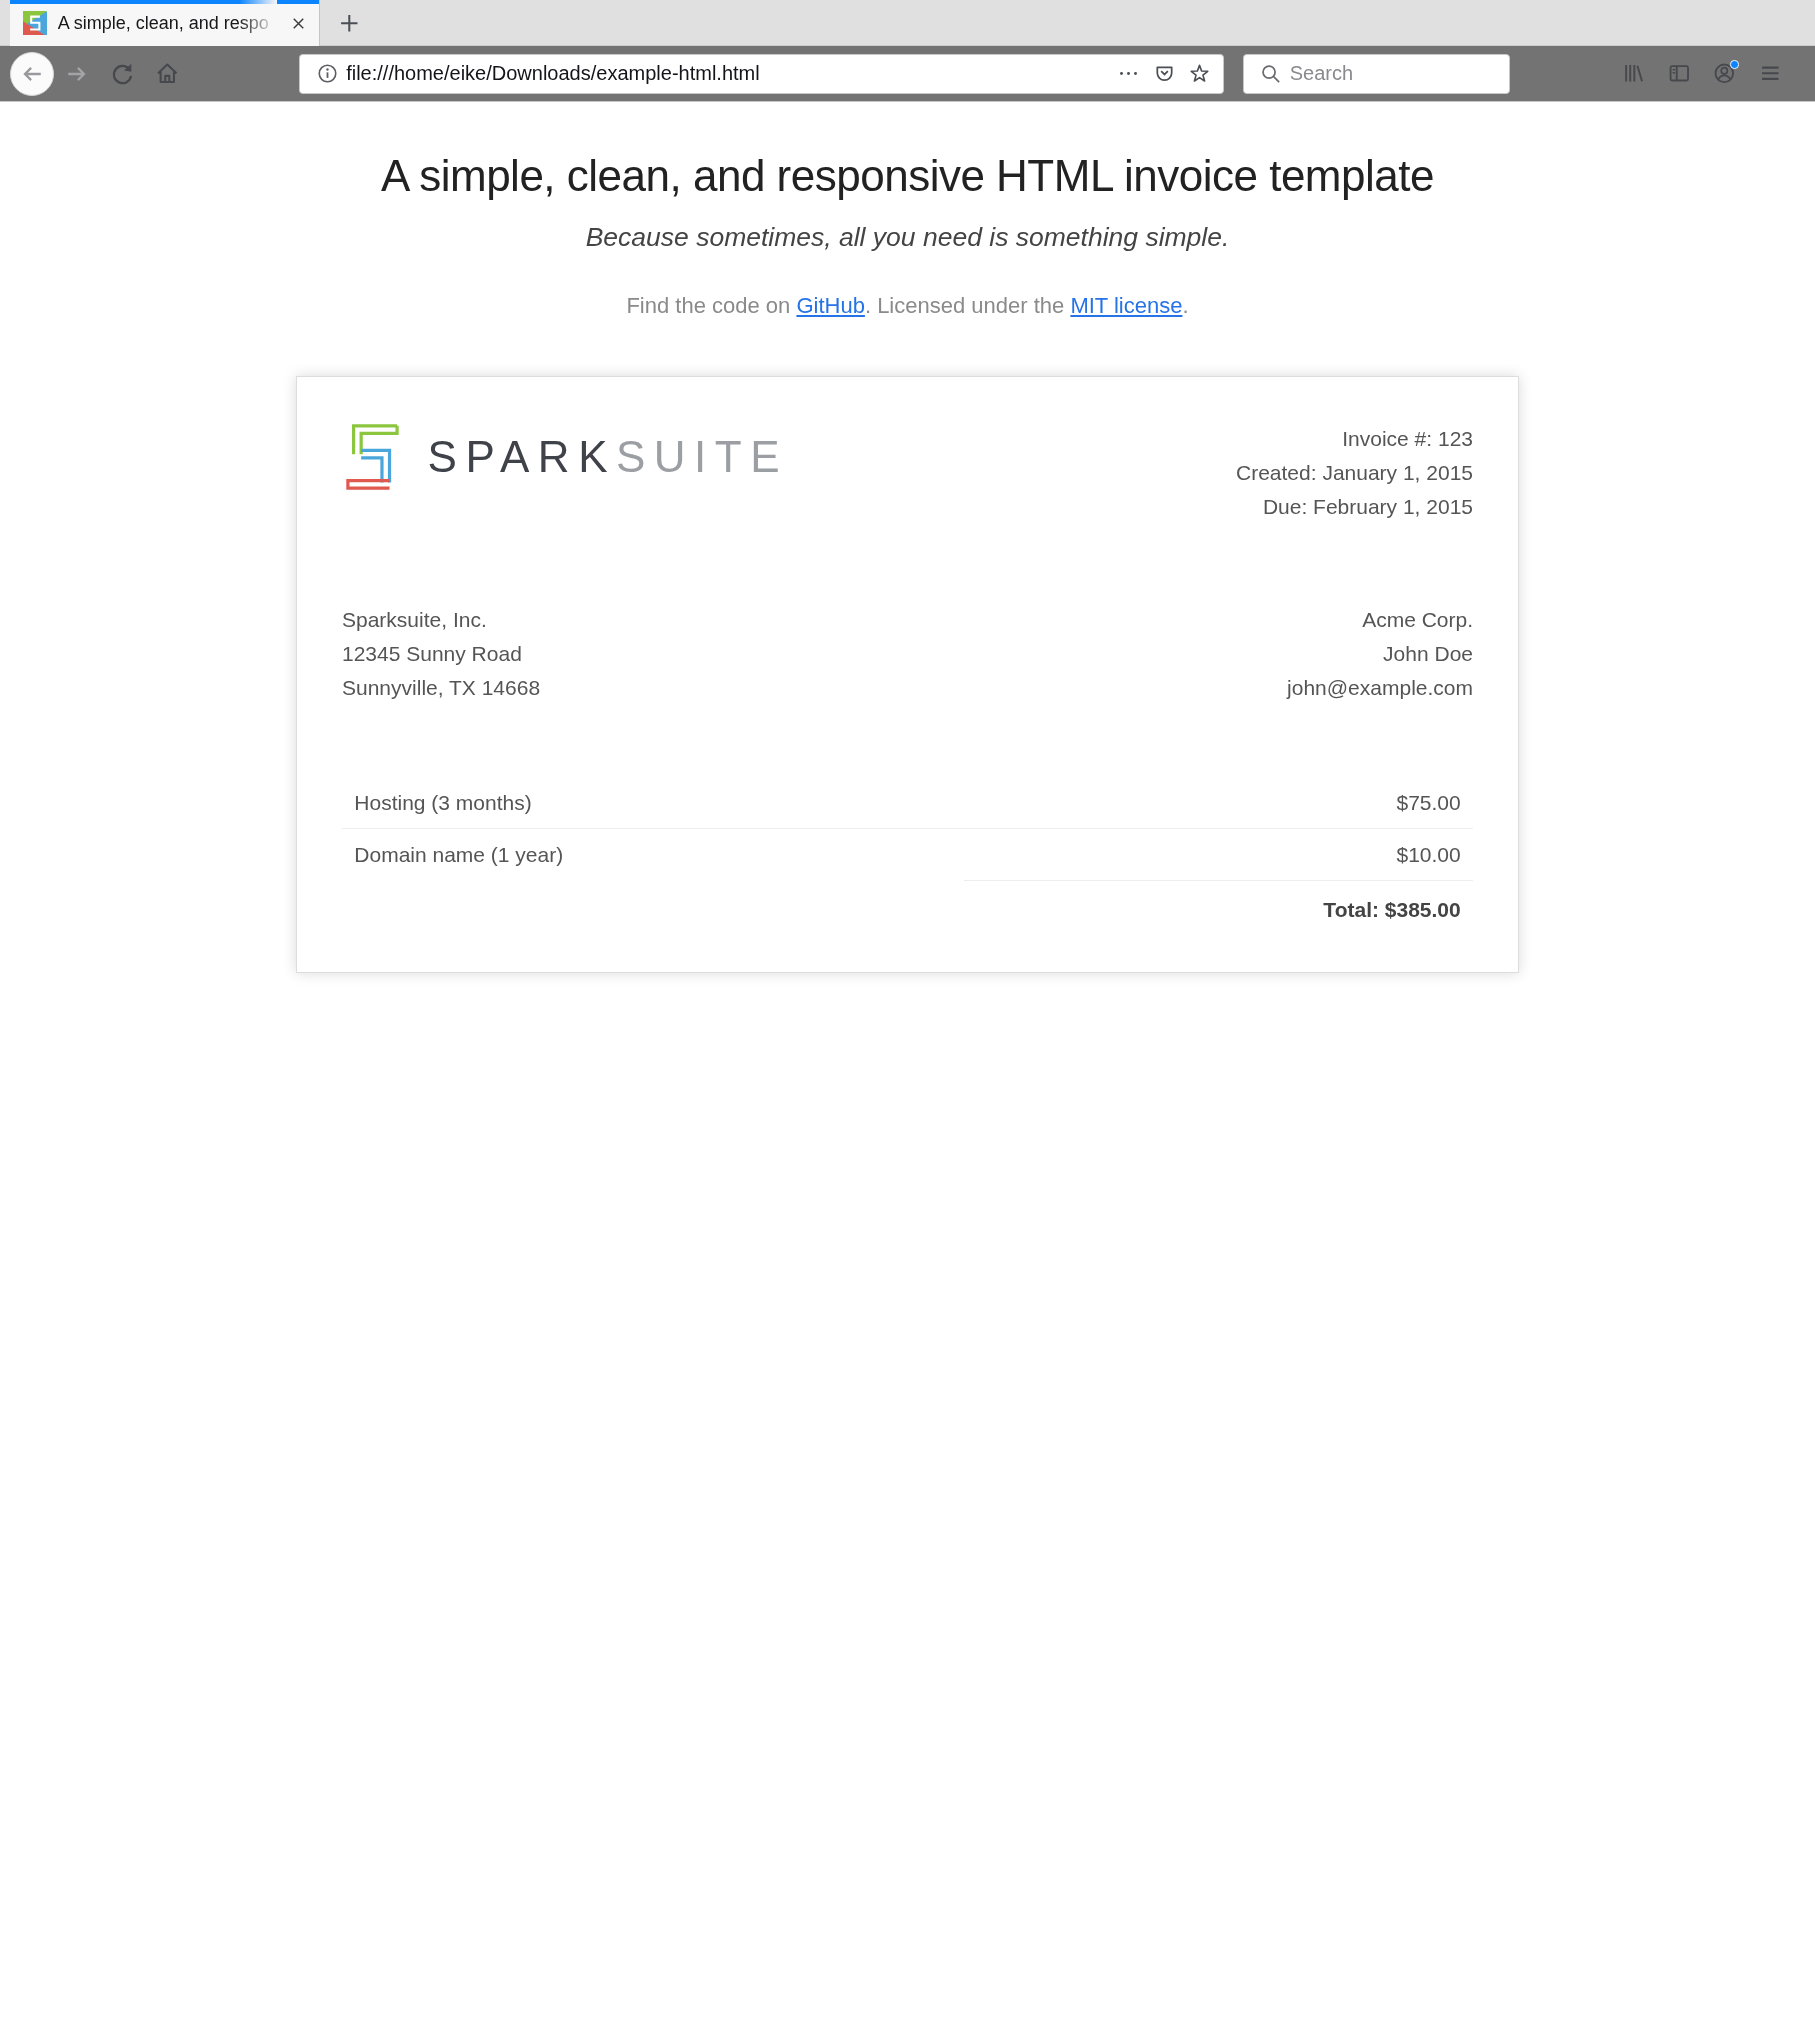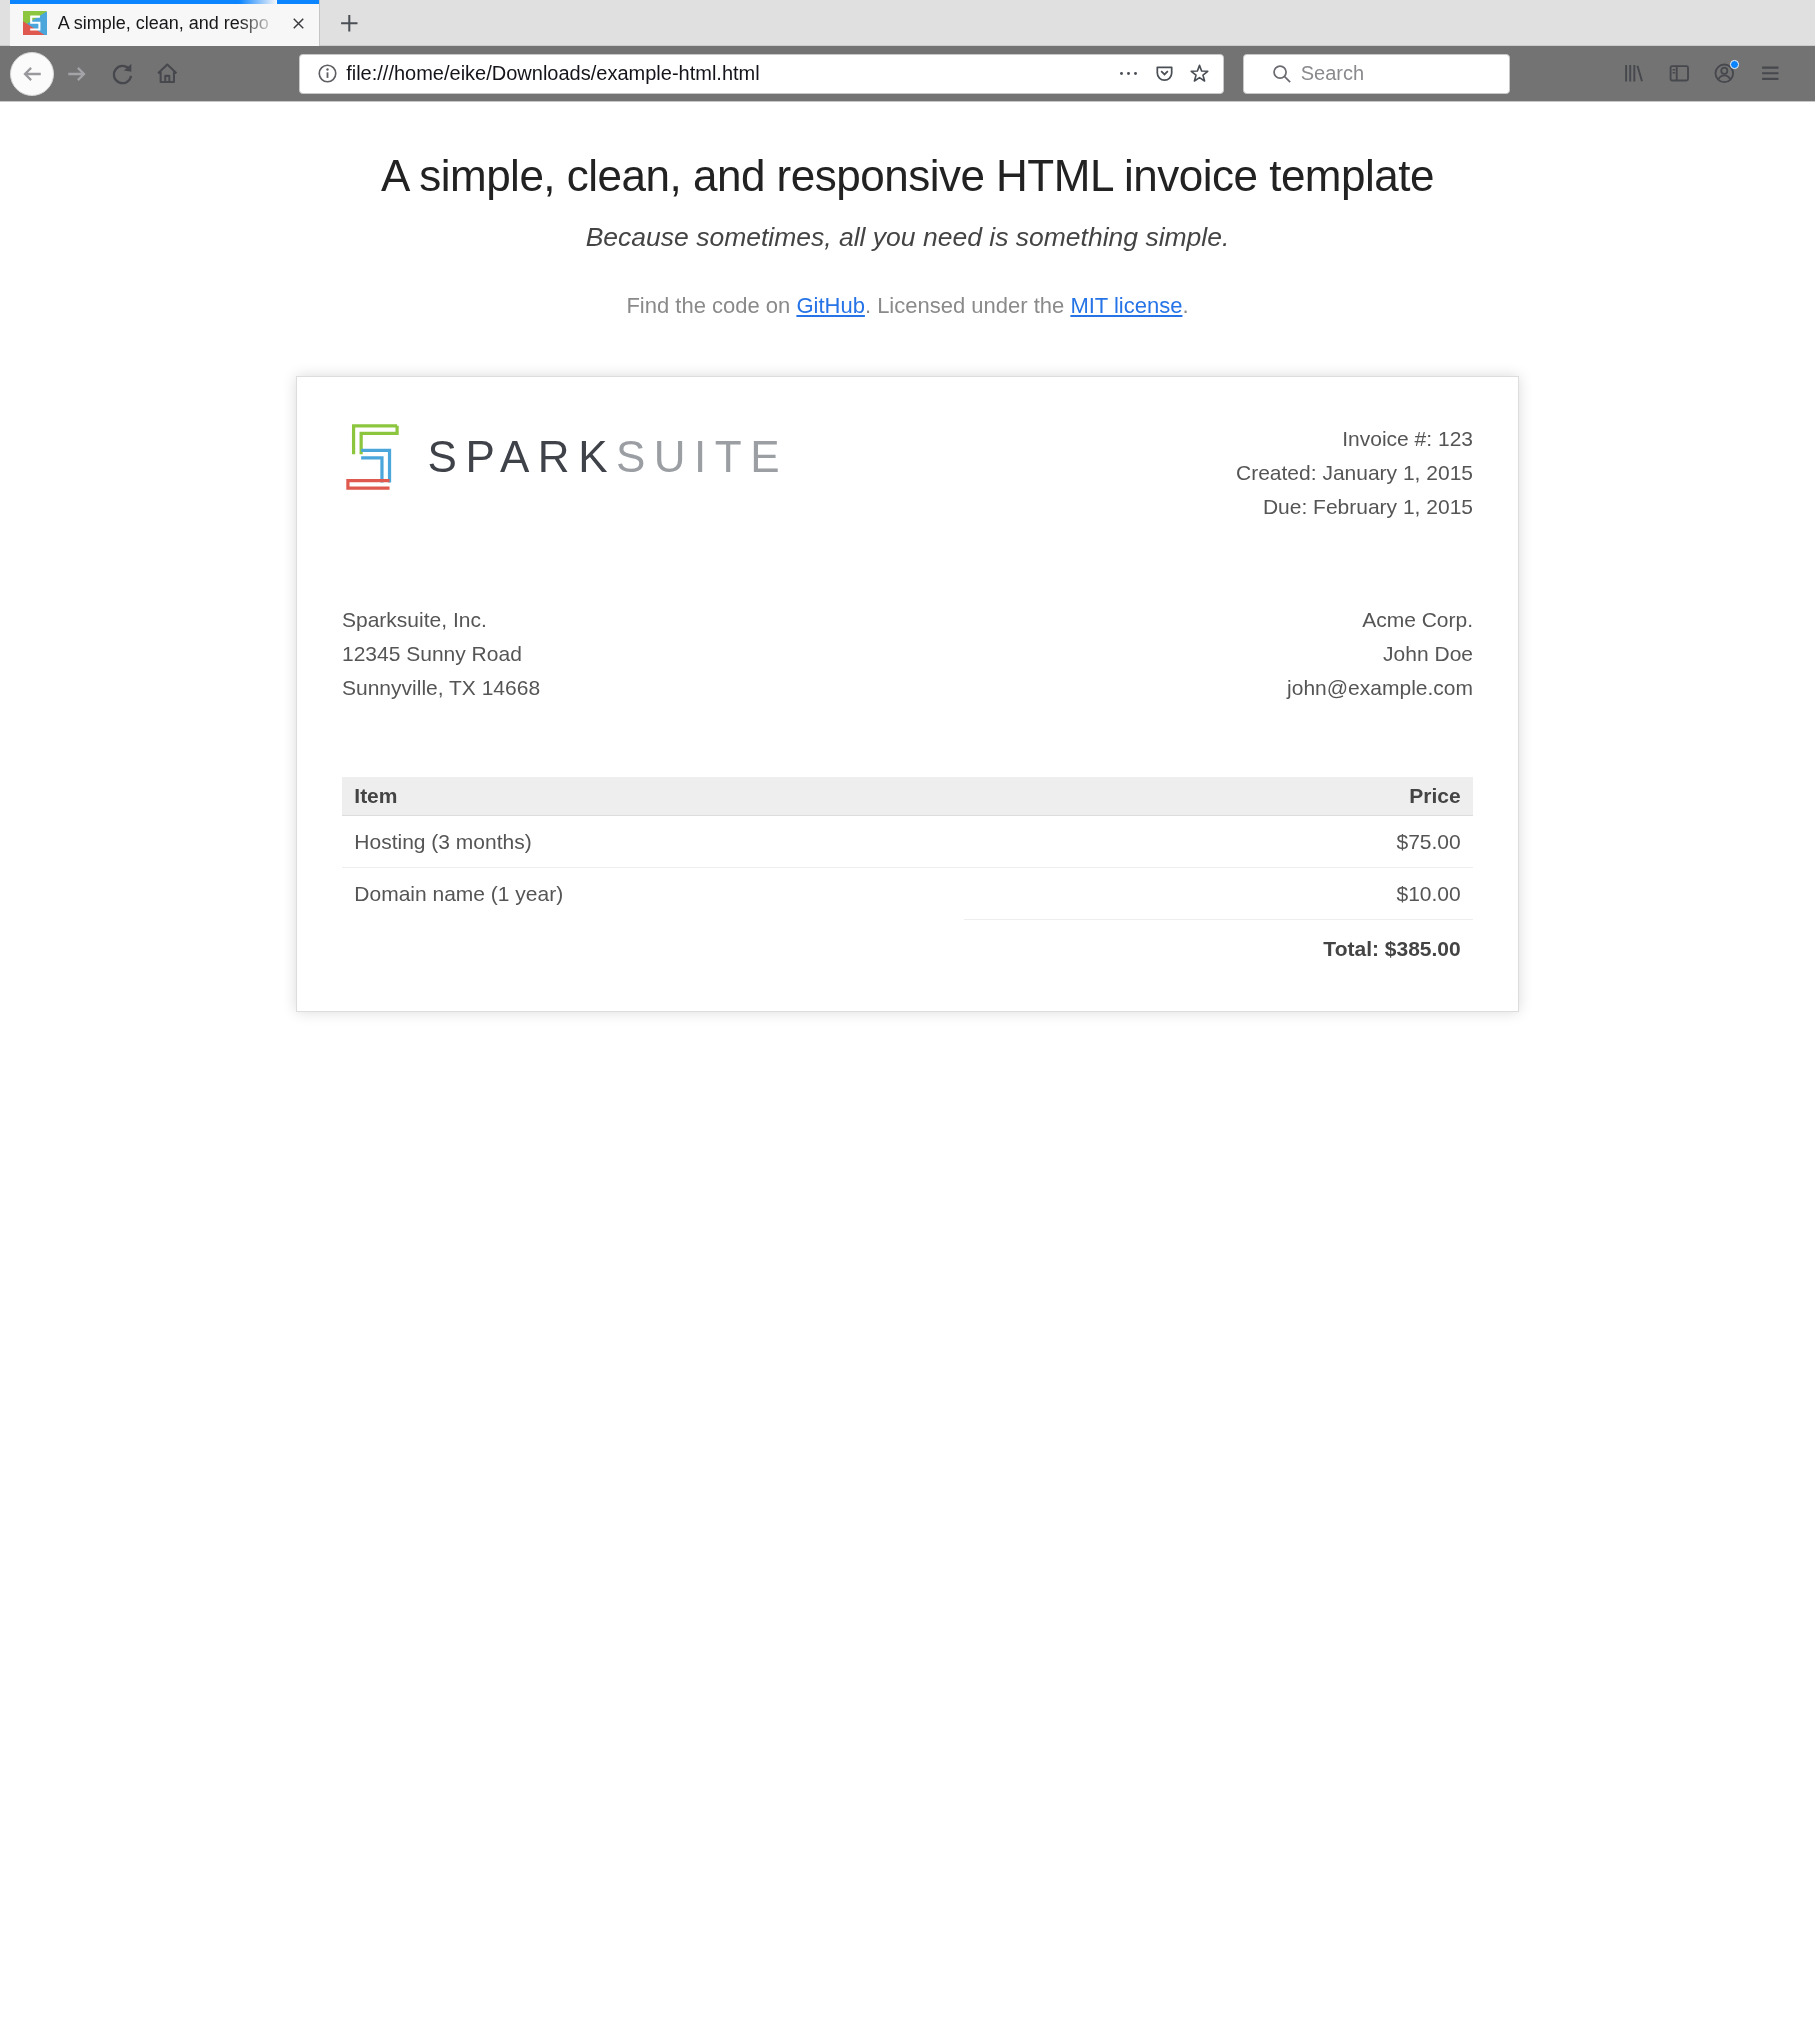--- a/index.html
+++ b/index.html
@@ -31,21 +31,21 @@
   .btn-home   { margin-left:7.6px; color:#46484d; }
 
   .urlbar { margin-left:113px; width:925px; height:40px; background:#fff; border:0.9px solid #c8c8ca;
             border-radius:3.8px; display:flex; align-items:center; padding:0 9.5px; flex:none; }
   .urlbar .info { color:#5d5d62; width:23px; height:23px; margin:0 7.6px 0 5.7px; flex:none; }
   .url-text { font-size:20px; color:#15141a; white-space:nowrap; overflow:hidden; flex:1; }
   .ub-ico { width:28px; height:28px; display:flex; align-items:center; justify-content:center;
             color:#4a4e55; flex:none; margin-left:7.6px; }
 
   .searchbar { margin-left:19px; width:267px; height:40px; background:#fff; border:0.9px solid #c8c8ca;
-               border-radius:3.8px; display:flex; align-items:center; padding:0 22px; flex:none; }
+               border-radius:3.8px; display:flex; align-items:center; padding:0 11px; flex:none; }
   .searchbar .mag { color:#6a6a70; width:23px; height:23px; margin:0 7.6px 0 3.8px; flex:none; }
   .search-input { border:none; outline:none; font-size:20px; color:#15141a; width:189px;
                   font-family:"Liberation Sans", sans-serif; background:transparent; }
   .search-input::placeholder { color:#8a8a8e; }
 
   .tb-right { margin-left:104px; display:flex; align-items:center; }
   .tb-ico { width:38px; height:38px; display:flex; align-items:center; justify-content:center;
             color:#46484d; position:relative; margin-right:7.6px; }
   .acct-dot { position:absolute; top:5.7px; right:4.7px; width:8.5px; height:8.5px; border-radius:50%;
               background:#0a84ff; border:1.4px solid #f6f6f7; }
@@ -241,24 +241,20 @@
       </div>
       <div class="addr-to">
         <div>Acme Corp.</div>
         <div>John Doe</div>
         <div>john@example.com</div>
       </div>
     </div>
 
 
     <div class="tbl items-tbl">
-      <div class="trow thead">
-        <span>Item</span>
-        <span>Price</span>
-      </div>
       <div class="trow tdata item-row">
         <span>Hosting (3 months)</span>
         <span>$75.00</span>
       </div>
       <div class="trow tdata">
         <span>Domain name (1 year)</span>
         <span>$10.00</span>
       </div>
       <div class="total-row">
         <div class="total-cell">Total: $385.00</div>

